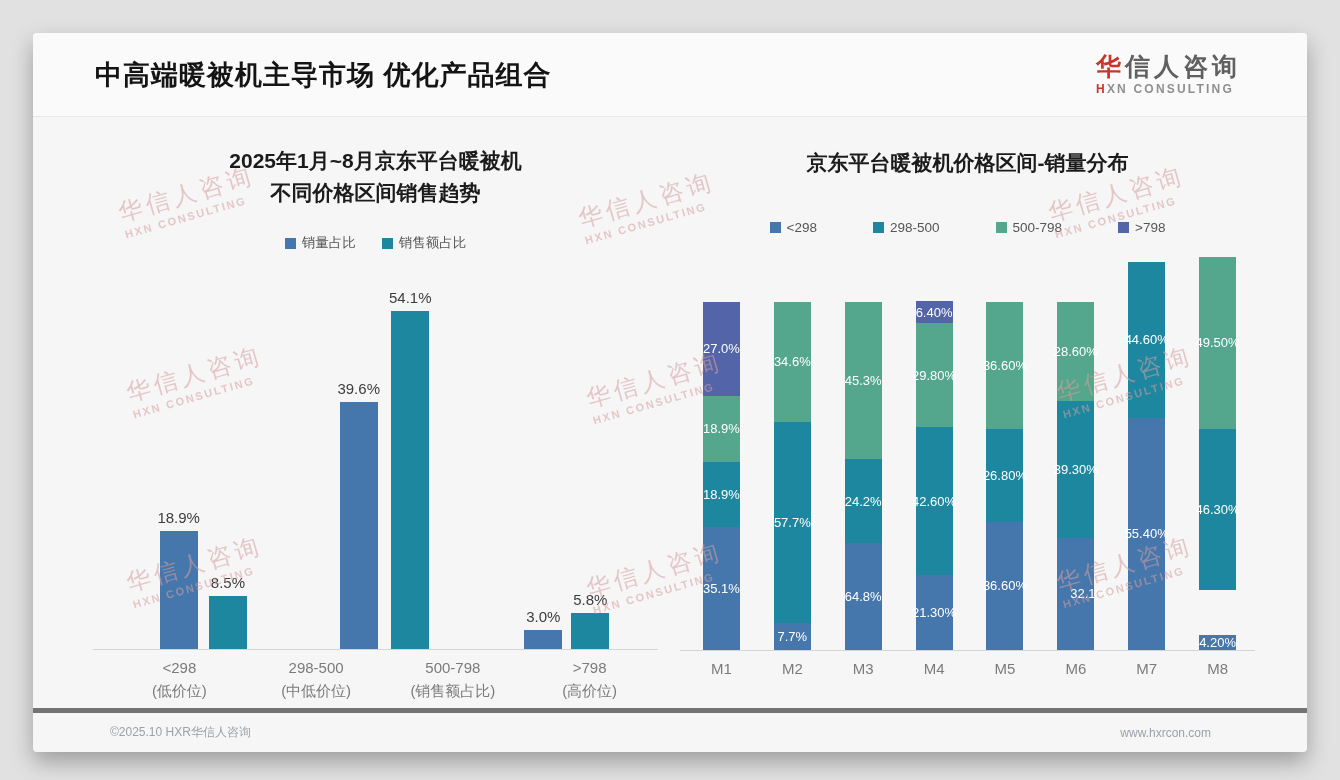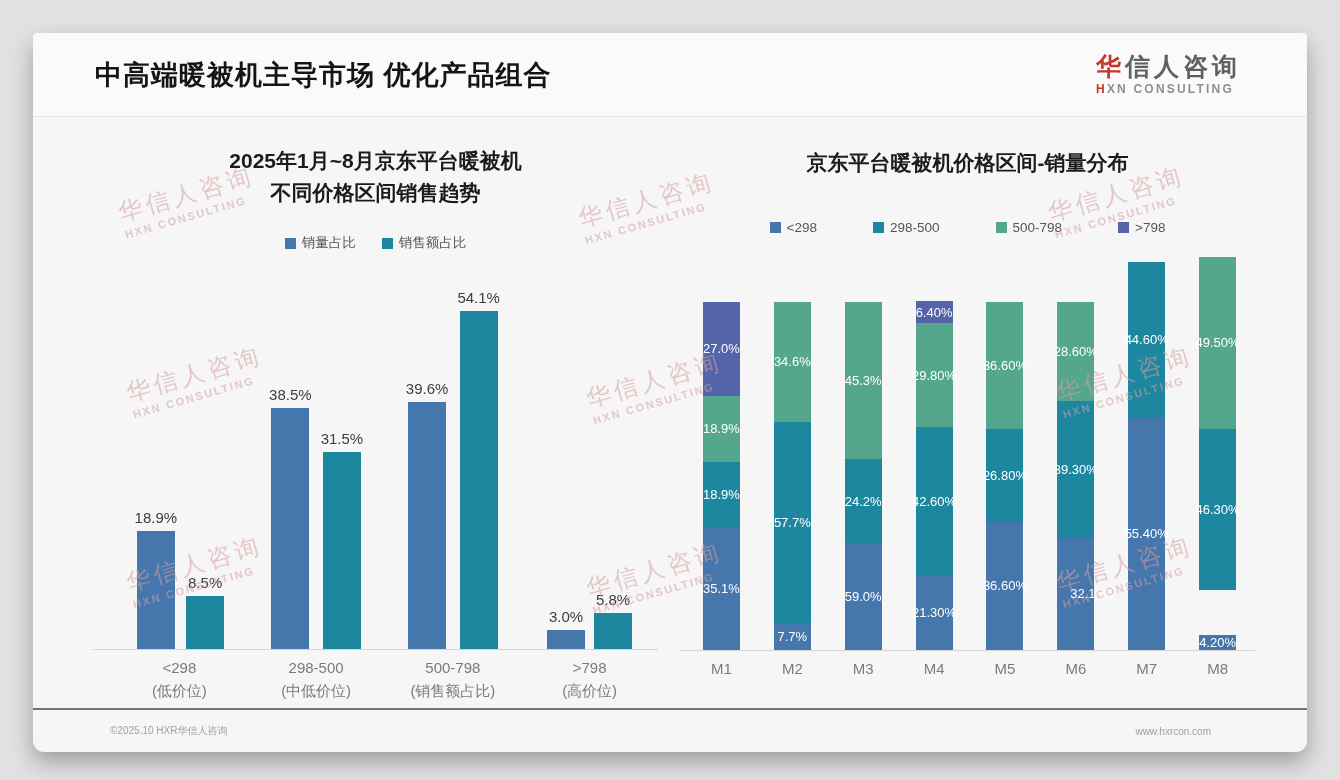--- a/index.html
+++ b/index.html
@@ -1,20 +1,20 @@
 <!DOCTYPE html>
 <html><head>
 <meta charset="utf-8">
 <style>
   * { margin:0; padding:0; box-sizing:border-box; }
   html,body { width:1340px; height:780px; overflow:hidden; }
   body { font-family:"Liberation Sans","DejaVu Sans",sans-serif; }
   .page { position:relative; width:1340px; height:780px; background:#e1e1e1; }
   .card { position:absolute; left:33px; top:33px; width:1274px; height:719px;
-          background:#f6f6f7; border-radius:11px; box-shadow:0 10px 22px rgba(0,0,0,.30); }
+          background:#f6f6f7; border-radius:4px; box-shadow:0 10px 22px rgba(0,0,0,.30); }
   .header { height:84px; display:flex; align-items:center; justify-content:space-between;
             padding:0 66px 0 62px; border-bottom:1px solid #e6e6e6; background:#fafafa;
             border-radius:4px 4px 0 0; }
   .page-title { font-size:27px; font-weight:bold; color:#141414; letter-spacing:1px; }
   .logo { text-align:left; }
   .logo-zh { font-size:25px; font-weight:bold; color:#606060; letter-spacing:4px; line-height:1.1; }
   .logo-en { font-size:12px; font-weight:bold; color:#8f8f8f; letter-spacing:2.2px; margin-top:2px; }
   .accent-red { color:#c5362b; }
 
   .content { display:flex; padding:0 20px 0 60px; }
@@ -42,23 +42,23 @@
   .stack { display:flex; flex-direction:column-reverse; width:37px; }
   .seg { display:flex; align-items:center; justify-content:center; overflow:visible; }
   .seg span { color:#ffffff; font-size:13px; white-space:nowrap; }
 
   .xlabels { display:flex; margin-top:7px; }
   .plot.grouped + .xlabels { padding-left:18px; }
   .plot.stacked + .xlabels { padding:0 2px 0 6px; }
   .xl { flex:1; text-align:center; font-size:15px; color:#7b7b7b; line-height:1.5; }
 
   .footer { position:absolute; left:0; bottom:0; width:100%; height:44px;
-            border-top:2px solid #737373; display:flex; align-items:center;
+            border-top:5px solid #737373; display:flex; align-items:center;
             justify-content:space-between; padding:0 96px 0 77px;
-            font-size:10px; color:#9aa1a8; }
+            font-size:12px; color:#9aa1a8; }
 
   .watermark { position:absolute; transform:rotate(-16deg); color:rgba(214,158,158,0.55);
                pointer-events:none; z-index:50; text-align:left; }
   .wm1 { font-size:24px; letter-spacing:4px; }
   .wm2 { font-size:11px; letter-spacing:2px; font-weight:bold; }
 </style>
 </head>
 <body>
 
 <div class="page">
@@ -98,32 +98,20 @@
                 </div>
                 <div class="bwrap">
                   <div class="vlabel">8.5%</div>
                   <div class="bar" style="height: 53.125px; background: rgb(30, 135, 160);"></div>
                 </div>
               </div>
             </div>
             <div class="slot">
               <div class="pair">
                 <div class="bwrap">
-                  <div class="vlabel">38.5%</div>
-                  <div class="bar" style="height: 240.625px; background: rgb(69, 119, 172);"></div>
-                </div>
-                <div class="bwrap">
-                  <div class="vlabel">31.5%</div>
-                  <div class="bar" style="height: 196.875px; background: rgb(30, 135, 160);"></div>
-                </div>
-              </div>
-            </div>
-            <div class="slot">
-              <div class="pair">
-                <div class="bwrap">
                   <div class="vlabel">39.6%</div>
                   <div class="bar" style="height: 247.5px; background: rgb(69, 119, 172);"></div>
                 </div>
                 <div class="bwrap">
                   <div class="vlabel">54.1%</div>
                   <div class="bar" style="height: 338.125px; background: rgb(30, 135, 160);"></div>
                 </div>
               </div>
             </div>
             <div class="slot">
@@ -205,21 +193,21 @@
                   <span>57.7%</span>
                 </div>
                 <div class="seg" style="height: 120.408px; background: rgb(84, 166, 140);">
                   <span>34.6%</span>
                 </div>
               </div>
             </div>
             <div class="slot">
               <div class="stack">
                 <div class="seg" style="height: 106.14px; background: rgb(69, 119, 172);">
-                  <span>59.0%</span>
+                  <span>64.8%</span>
                 </div>
                 <div class="seg" style="height: 84.216px; background: rgb(30, 135, 160);">
                   <span>24.2%</span>
                 </div>
                 <div class="seg" style="height: 157.644px; background: rgb(84, 166, 140);">
                   <span>45.3%</span>
                 </div>
               </div>
             </div>
             <div class="slot">

